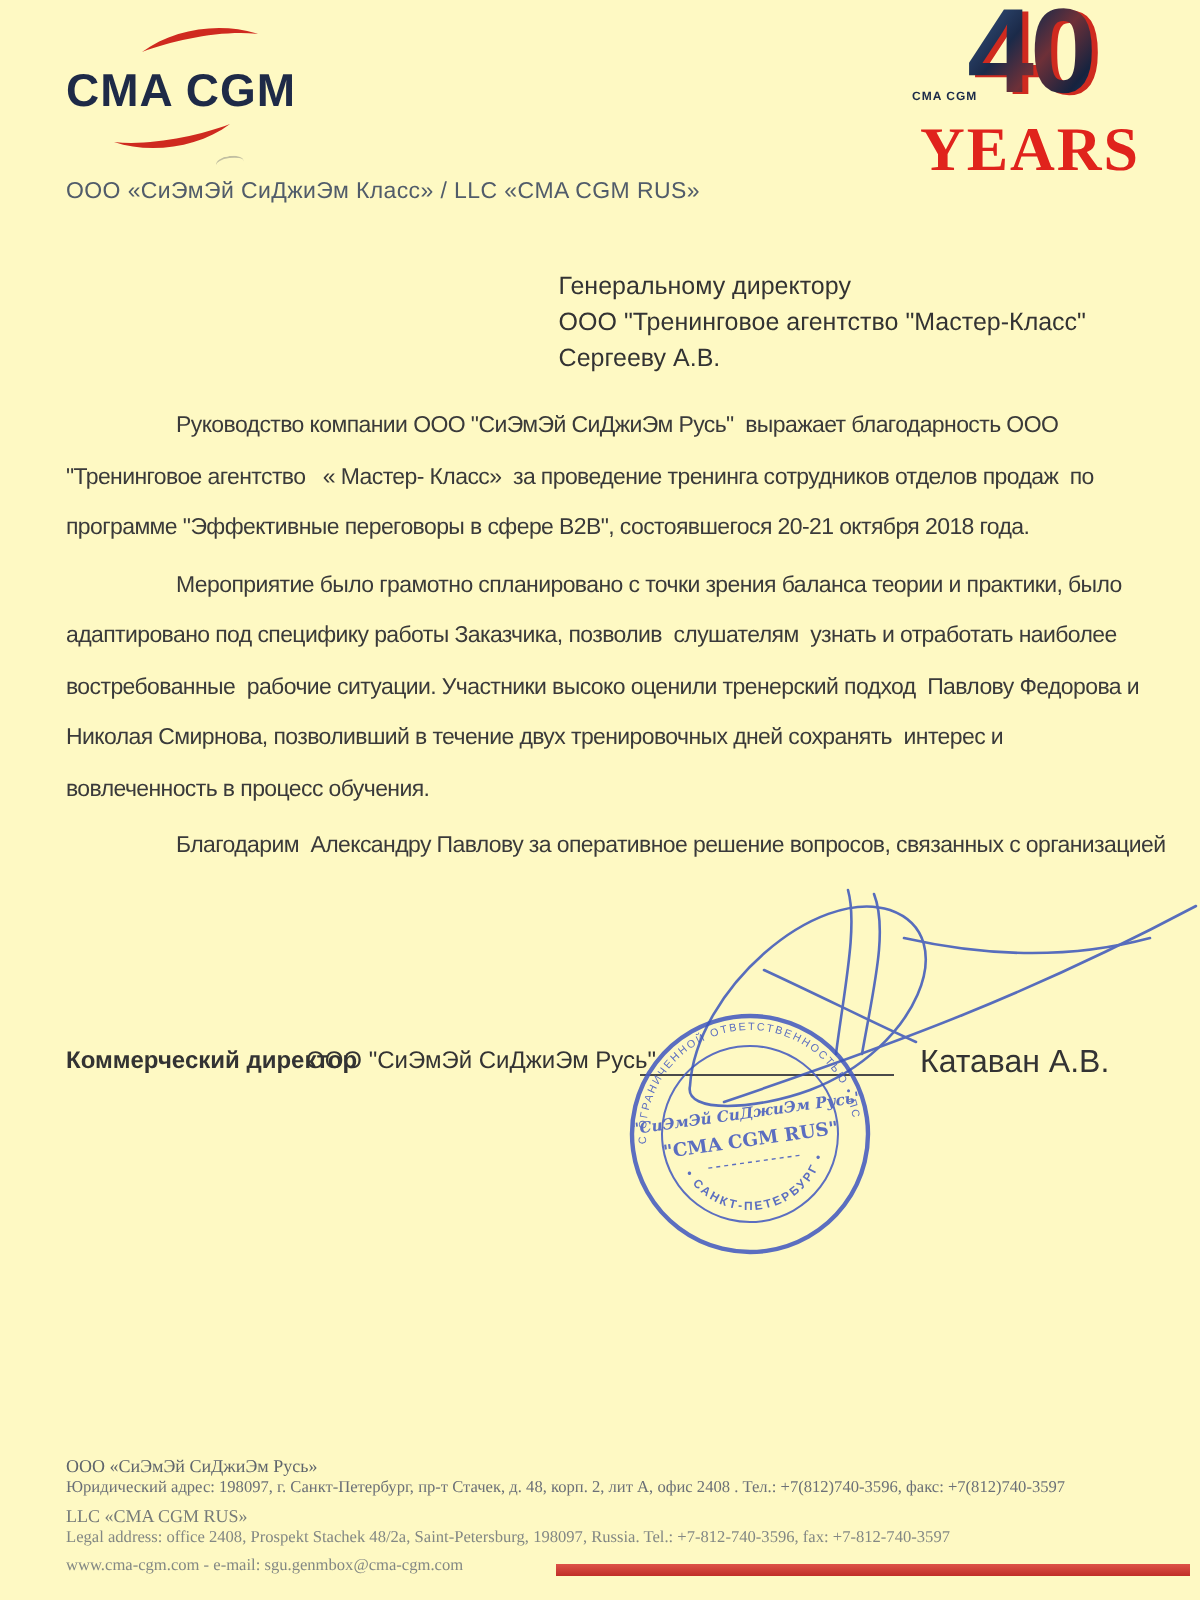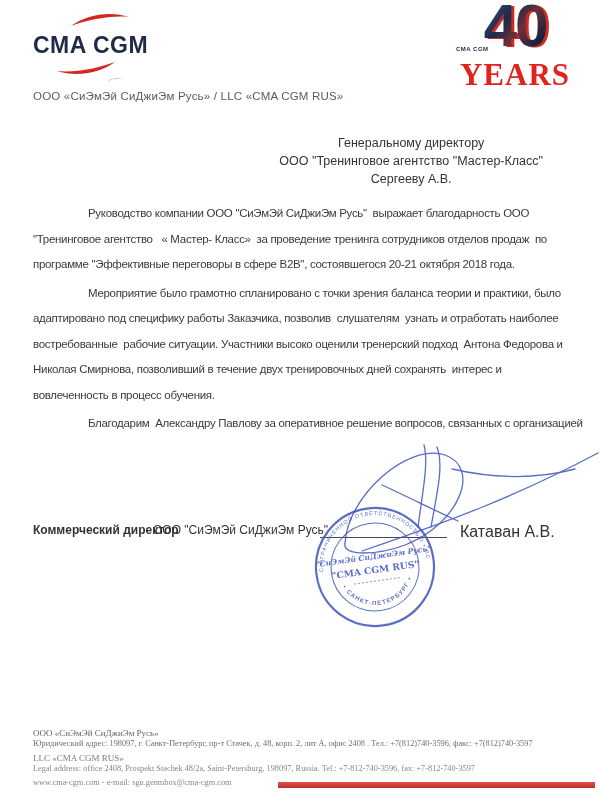--- a/index.html
+++ b/index.html
@@ -1,18 +1,18 @@
 <!DOCTYPE html>
 <html><head>
 <meta charset="utf-8">
 <style>
   html,body{margin:0;padding:0;background:#e8e8e8;}
   .page{
     position:relative;width:600px;height:800px;margin:0 auto;
-    background:#ffffff;overflow:hidden;
+    background:#fef9c3;overflow:hidden;
     font-family:"Liberation Sans", sans-serif;color:#3a3a3a;
   }
   
   .logo{position:absolute;left:27px;top:10px;width:135px;height:70px;}
   .logo-text{
     position:absolute;left:6px;top:22px;
     font-size:23px;font-weight:700;color:#1e2a47;letter-spacing:.5px;
     font-family:"Liberation Sans",sans-serif;
   }
   .swoosh{position:absolute;}
@@ -44,21 +44,21 @@
     position:absolute;left:33px;top:90px;font-size:11.5px;color:#515c6a;
     letter-spacing:.2px;
   }
   .pencil-mark{
     position:absolute;left:108px;top:78px;width:14px;height:6px;
     border-top:1px solid rgba(120,120,120,.45);border-radius:60%;
     transform:rotate(-8deg);
   }
   
   .addressee{
-    position:absolute;right:57px;top:134px;text-align:center;
+    position:absolute;right:57px;top:134px;text-align:left;
     font-size:12.5px;line-height:18px;color:#333;
   }
   
   .body-text{position:absolute;left:33px;top:201px;width:555px;}
   .para{margin:0 0 3px 0;}
   .bline{display:block;white-space:pre;font-size:11.5px;letter-spacing:-0.3px;
     line-height:25.5px;color:#3a3a3a;}
   .bline.indent{padding-left:55px;}
   
   .sig-role{position:absolute;left:33px;top:523px;font-size:12px;color:#333;font-weight:bold;}
@@ -97,38 +97,38 @@
   <div class="anniv">
     <div class="anniv-40-wrap">
       <div class="anniv-40 shadow">40</div>
       <div class="anniv-40 front">40</div>
       <div class="anniv-brand">CMA CGM</div>
     </div>
     <div class="anniv-years">YEARS</div>
   </div>
 
   <div class="pencil-mark"></div>
-  <div class="company-line">ООО «СиЭмЭй СиДжиЭм Русь» / LLC «CMA CGM RUS»</div>
+  <div class="company-line">ООО «СиЭмЭй СиДжиЭм Класс» / LLC «CMA CGM RUS»</div>
 
   <div class="addressee">
     <div>Генеральному директору</div>
     <div>ООО "Тренинговое агентство "Мастер-Класс"</div>
     <div>Сергееву А.В.</div>
   </div>
 
   <div class="body-text">
     <p class="para">
       <span class="bline indent">Руководство компании ООО "СиЭмЭй СиДжиЭм Русь"  выражает благодарность ООО</span>
       <span class="bline">"Тренинговое агентство   « Мастер- Класс»  за проведение тренинга сотрудников отделов продаж  по</span>
       <span class="bline">программе "Эффективные переговоры в сфере B2B", состоявшегося 20-21 октября 2018 года.</span>
     </p>
     <p class="para">
       <span class="bline indent">Мероприятие было грамотно спланировано с точки зрения баланса теории и практики, было</span>
       <span class="bline">адаптировано под специфику работы Заказчика, позволив  слушателям  узнать и отработать наиболее</span>
-      <span class="bline">востребованные  рабочие ситуации. Участники высоко оценили тренерский подход  Антона Федорова и</span>
+      <span class="bline">востребованные  рабочие ситуации. Участники высоко оценили тренерский подход  Павлову Федорова и</span>
       <span class="bline">Николая Смирнова, позволивший в течение двух тренировочных дней сохранять  интерес и</span>
       <span class="bline">вовлеченность в процесс обучения.</span>
     </p>
     <p class="para">
       <span class="bline indent">Благодарим  Александру Павлову за оперативное решение вопросов, связанных с организацией</span>
     </p>
   </div>
 
   <div class="sig-role">Коммерческий директор</div>
   <div class="sig-company">ООО "СиЭмЭй СиДжиЭм Русь" </div>

